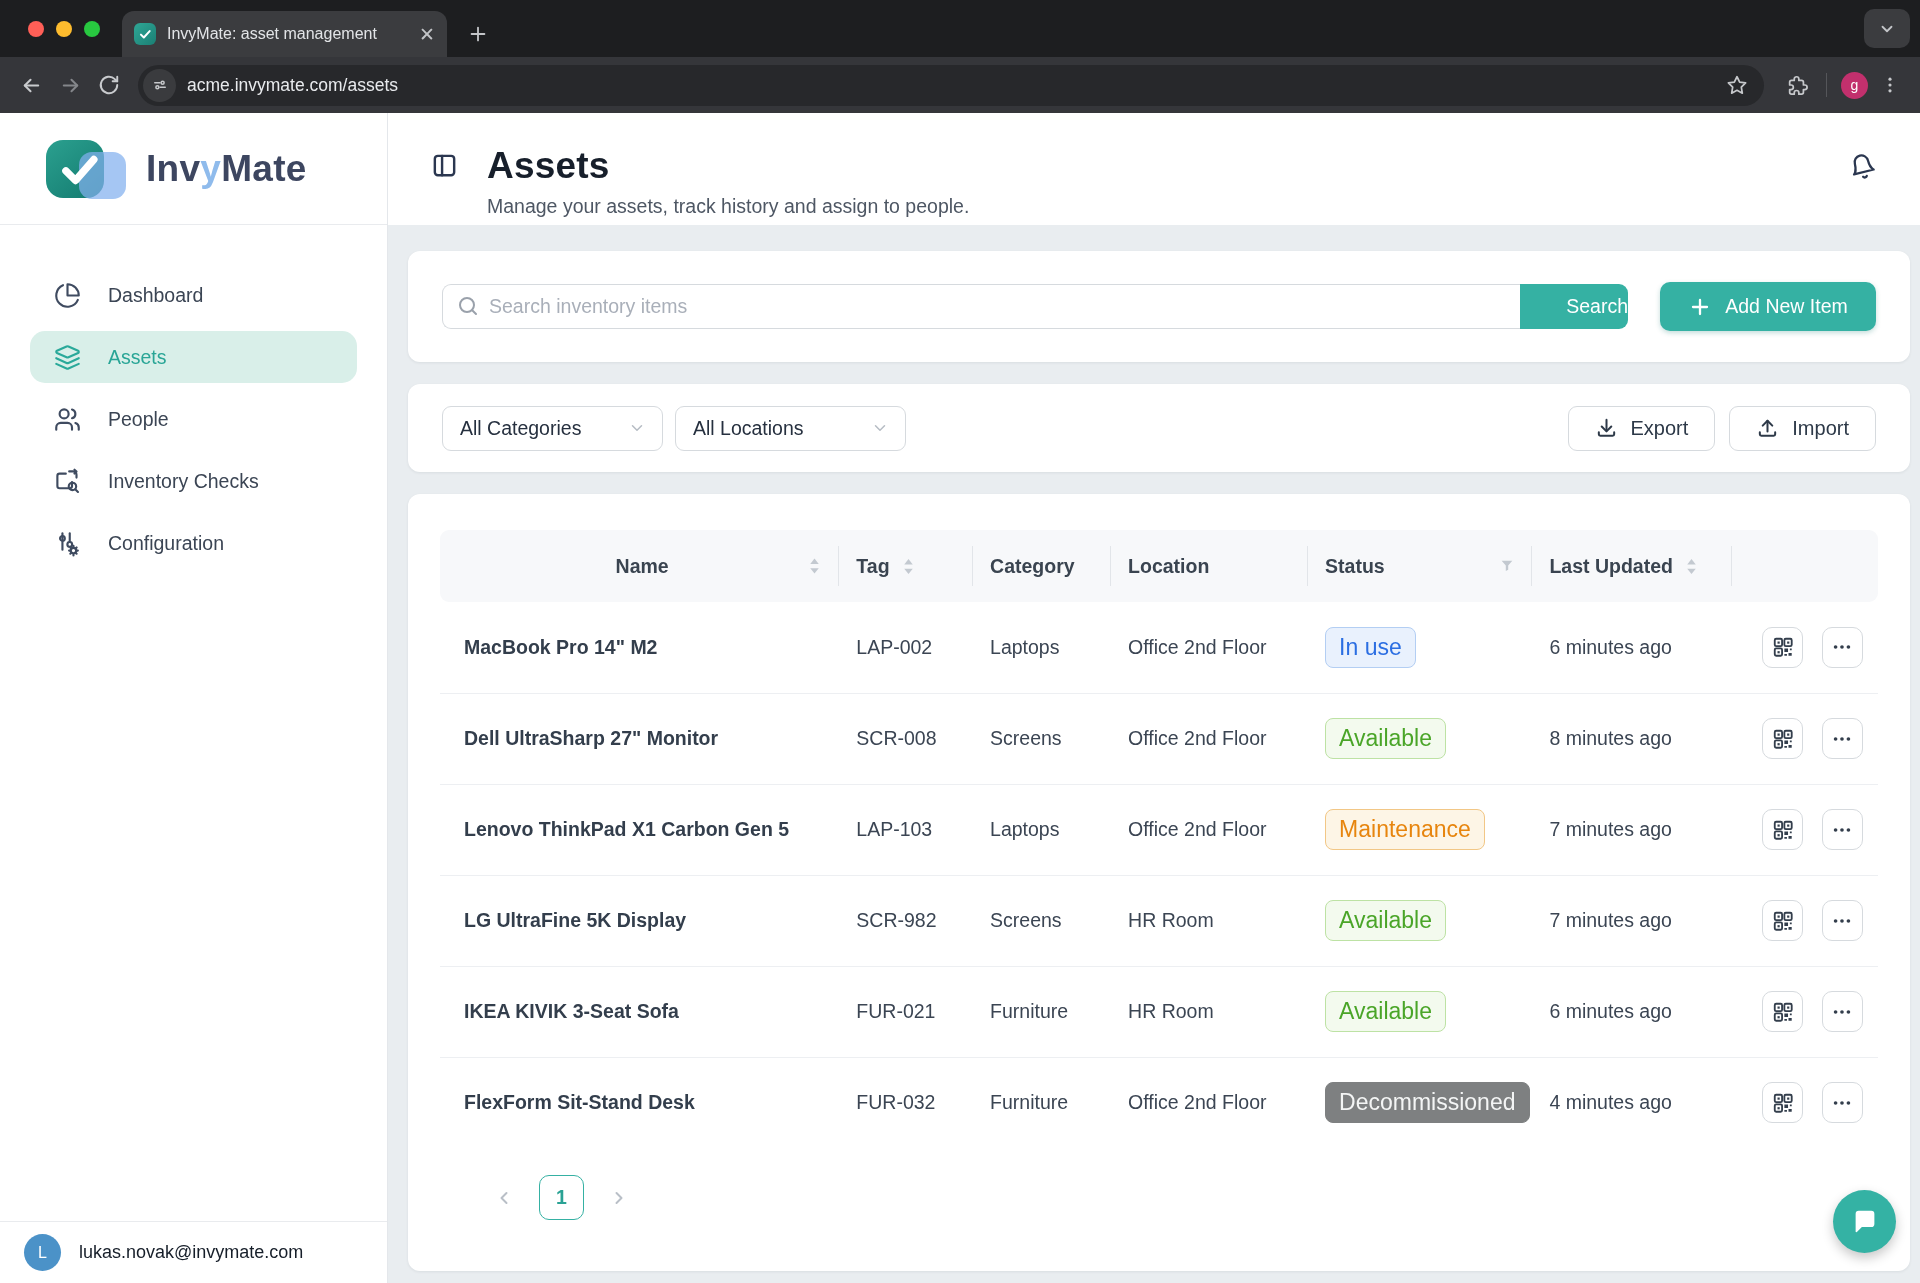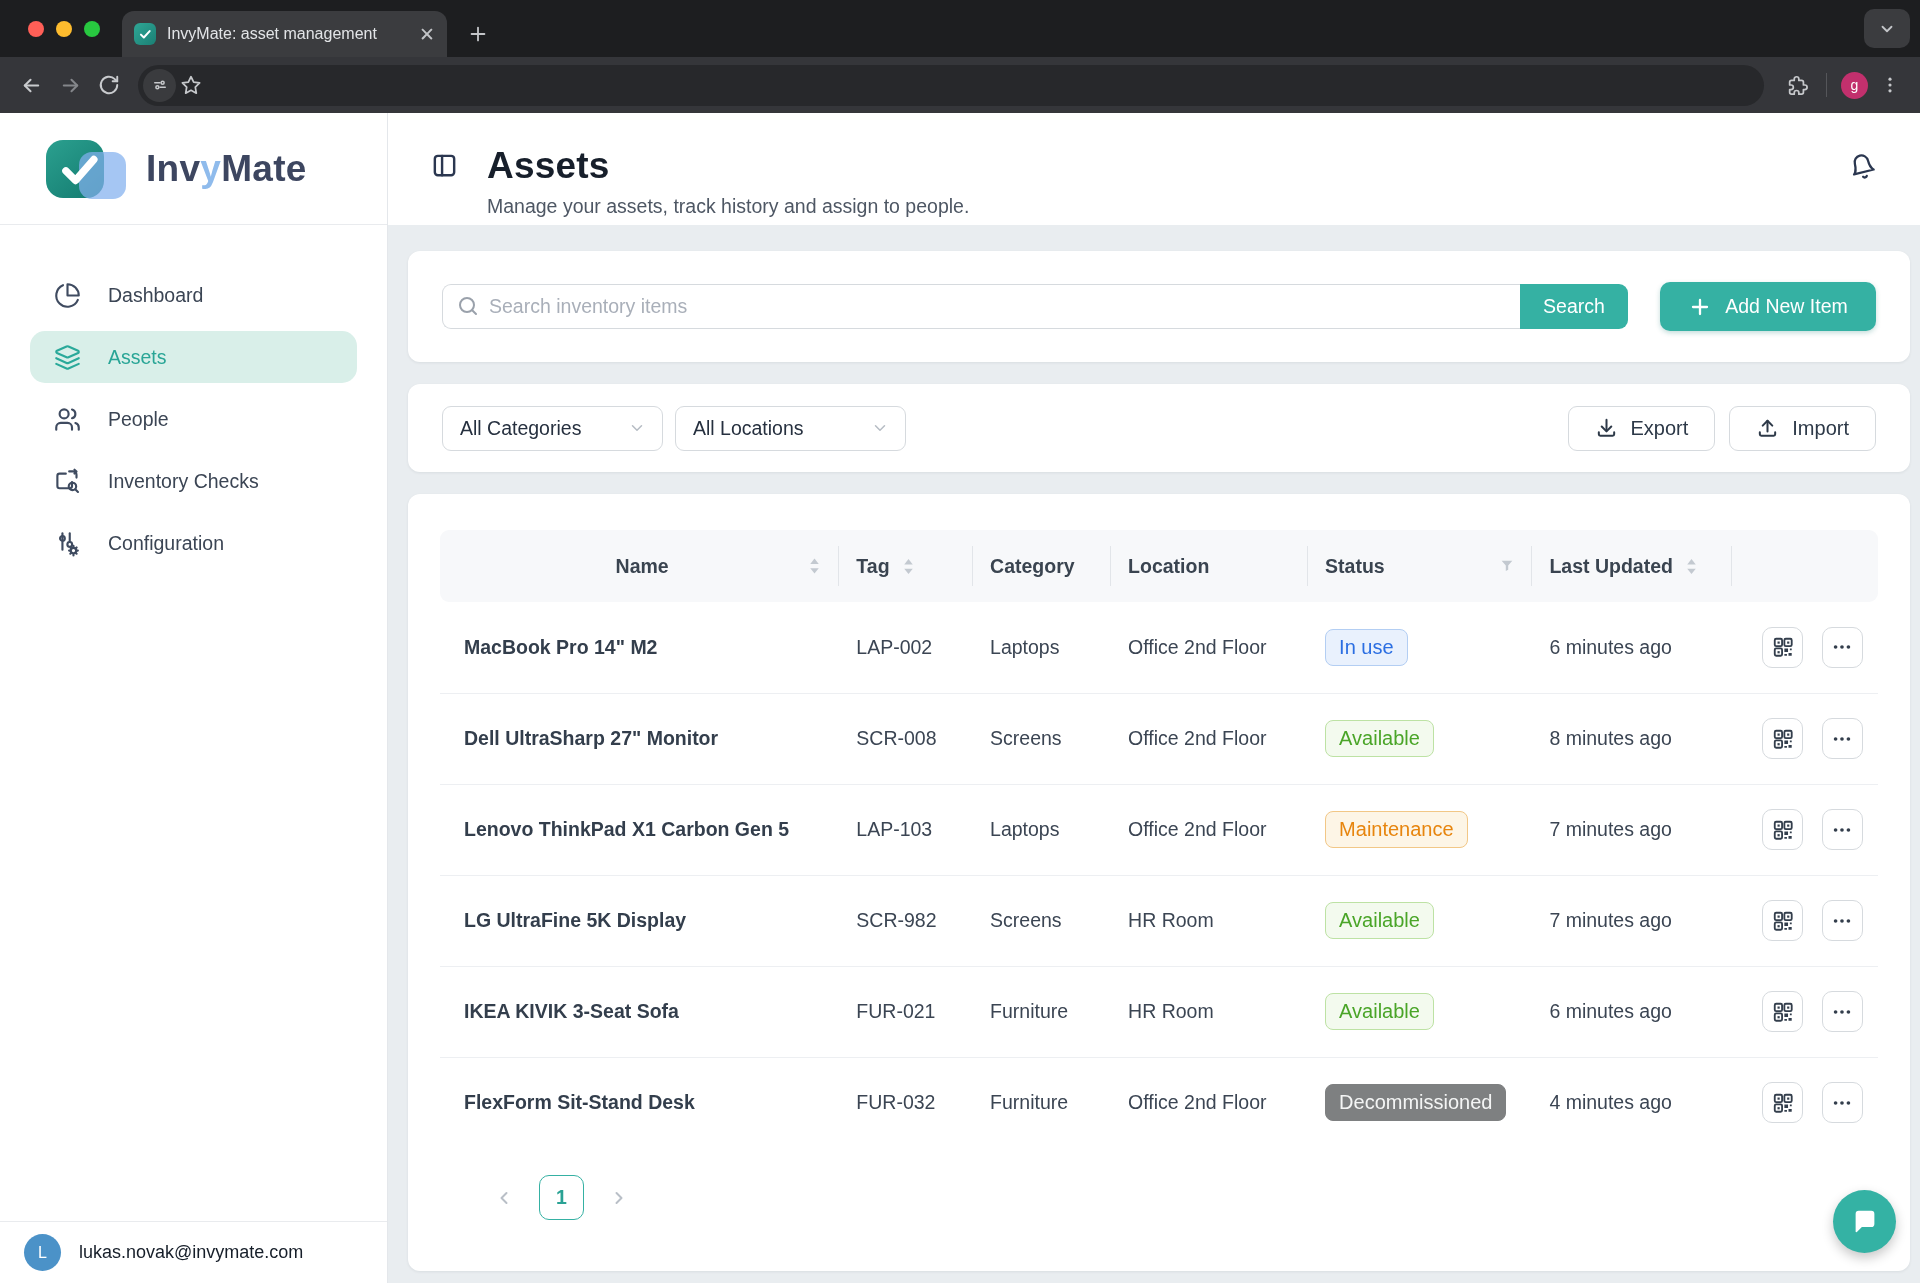--- a/index.html
+++ b/index.html
@@ -73,21 +73,21 @@
   .card { background:#fff; border-radius:12px; box-shadow:0 1px 3px rgba(15,23,42,.07); }
 
   .search-card { height:111px; display:flex; align-items:center; padding:0 34px; margin-bottom:22px; }
   .search-group { flex:1; display:flex; height:45px; }
   .si-wrap { position:relative; flex:1; display:flex; }
   .si-wrap .mag { position:absolute; left:14px; top:10px; color:#9aa1ab; pointer-events:none; }
   .search-input { flex:1; border:1px solid #d6dade; border-right:none; border-radius:9px 0 0 9px;
                   padding:0 14px 0 46px; font-size:19.5px; color:#2b3442; outline:none; font-family:inherit; }
   .search-input::placeholder { color:#a9afb9; }
   .search-btn { width:108px; border:none; border-radius:0 9px 9px 0; background:#35b1a3; color:#fff;
-                font-size:19.5px; cursor:pointer; font-family:inherit; }
+                font-size:19.5px; cursor:pointer; font-family:inherit;text-align:right; }
   .add-btn { margin-left:32px; height:49px; width:216px; border:none; border-radius:10px; background:#35b1a3;
              color:#fff; font-size:19.5px; display:flex; align-items:center; justify-content:center; gap:13px;
              cursor:pointer; font-family:inherit; box-shadow:0 2px 5px rgba(20,120,110,.25); }
 
   .filter-card { height:88px; display:flex; align-items:center; padding:0 34px; gap:12px; margin-bottom:22px; }
   .select { height:45px; border:1px solid #d6dade; border-radius:9px; background:#fff; display:flex;
             align-items:center; justify-content:space-between; padding:0 16px 0 17px; font-size:19.5px;
             color:#26303f; cursor:pointer; font-family:inherit; }
   .select .chev { color:#b6bcc4; display:flex; }
   .sel-cat { width:221px; } .sel-loc { width:231px; }
@@ -103,21 +103,21 @@
              text-align:left; padding:0 18px; position:relative; }
   thead th:first-child { border-radius:9px 0 0 9px; padding-left:24px;text-align:center; }
   thead th:last-child { border-radius:0 9px 9px 0; }
   thead th:not(:first-child)::before { content:""; position:absolute; left:0; top:16px; bottom:16px; width:1px; background:#e2e5e9; }
   .hflex { display:flex; align-items:center; gap:11px; }
   .sorticon, .funnel { display:flex; color:#c3c9d0; }
   .sort-right { position:absolute; right:16px; top:50%; transform:translateY(-50%); }
   tbody td { height:91px; font-size:19.5px; color:#3b4553; padding:0 18px; }
   tbody td.cname { font-weight:700; color:#333e4c; padding-left:24px; }
   tbody tr + tr td { border-top:1px solid #edeff2; }
-  .badge { display:inline-block; padding:6px 13px; border-radius:8px; font-size:20px; border:1.5px solid transparent; white-space:nowrap; }
+  .badge { display:inline-block; padding:6px 13px; border-radius:8px; font-size:23px; border:1.5px solid transparent; white-space:nowrap; }
   .badge.in-use { color:#2b6ee2; background:#e9f1fd; border-color:#b3cef3; }
   .badge.available { color:#4aa528; background:#f3faee; border-color:#bde2a4; }
   .badge.maintenance { color:#e7850e; background:#fdf5e6; border-color:#f2c786; }
   .badge.decommissioned { color:#f4f5f5; background:#7e8081; border-color:#7e8081; }
   td.actions { text-align:right; padding-right:26px; white-space:nowrap; }
   .icon-btn { width:41px; height:41px; border:1px solid #d6dade; border-radius:10px; background:#fff;
               display:inline-flex; align-items:center; justify-content:center; color:#333e4c; cursor:pointer;
               margin-left:13px; vertical-align:middle; }
 
   .pagination { display:flex; align-items:center; gap:25px; padding:27px 0 0 54px; }
@@ -183,20 +183,21 @@
     </button>
     <div class="urlbar">
       <button class="siteinfo">
         <svg width="18" height="18" viewBox="0 0 24 24" fill="none" stroke="currentColor" stroke-width="2" stroke-linecap="round">
             <path d="M5 9h7"></path>
             <circle cx="15.5" cy="9" r="2"></circle>
             <circle cx="8.5" cy="15" r="2"></circle>
             <path d="M12 15h7"></path>
           </svg>
       </button>
+      <span class="url-text">acme.invymate.com/assets</span>
       <button class="chromeicon">
         <svg width="22" height="22" viewBox="0 0 24 24" fill="none" stroke="currentColor" stroke-width="1.9" stroke-linejoin="round">
             <path d="m12 3 2.9 5.9 6.5.9-4.7 4.6 1.1 6.5L12 17.8 6.2 20.9l1.1-6.5L2.6 9.8l6.5-.9Z"></path>
           </svg>
       </button>
     </div>
     <button class="chromeicon">
       <svg width="22" height="22" viewBox="0 0 24 24" fill="none" stroke="currentColor" stroke-width="1.9" stroke-linejoin="round">
           <path d="M14 7V5.5A2.5 2.5 0 0 0 11.5 3 2.5 2.5 0 0 0 9 5.5V7H6a2 2 0 0 0-2 2v3h1.5a2.5 2.5 0 0 1 2.5 2.5A2.5 2.5 0 0 1 5.5 17H4v3a2 2 0 0 0 2 2h3v-1.5a2.5 2.5 0 0 1 2.5-2.5 2.5 2.5 0 0 1 2.5 2.5V22h3a2 2 0 0 0 2-2v-3h1.5a2.5 2.5 0 0 0 2.5-2.5 2.5 2.5 0 0 0-2.5-2.5H19V9a2 2 0 0 0-2-2h-3z"></path>
         </svg>

